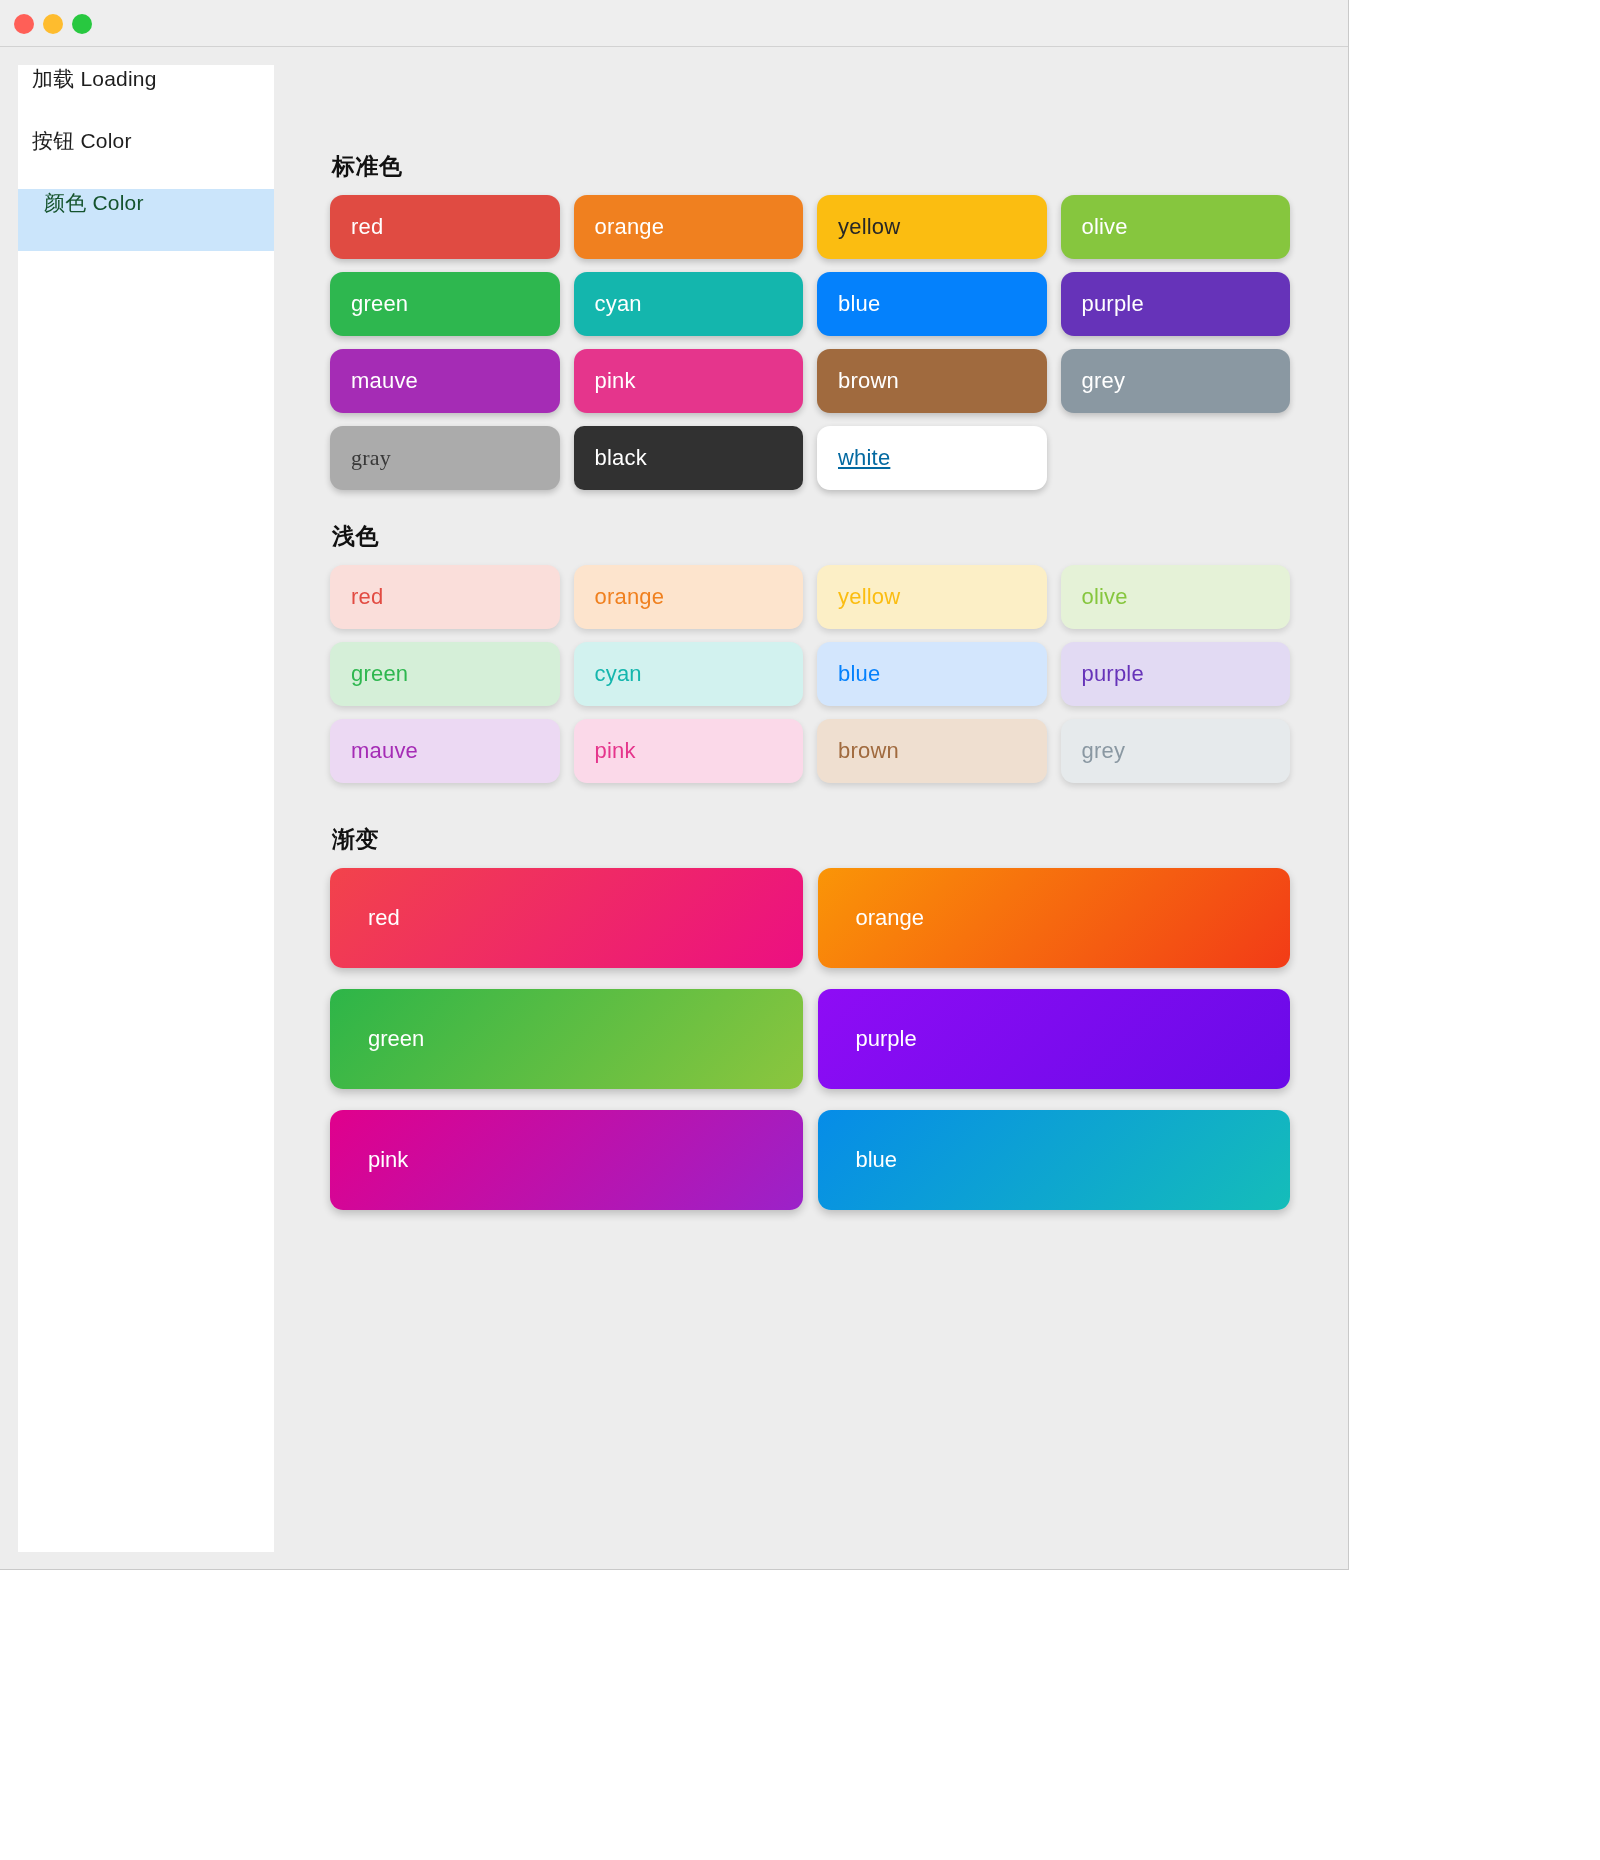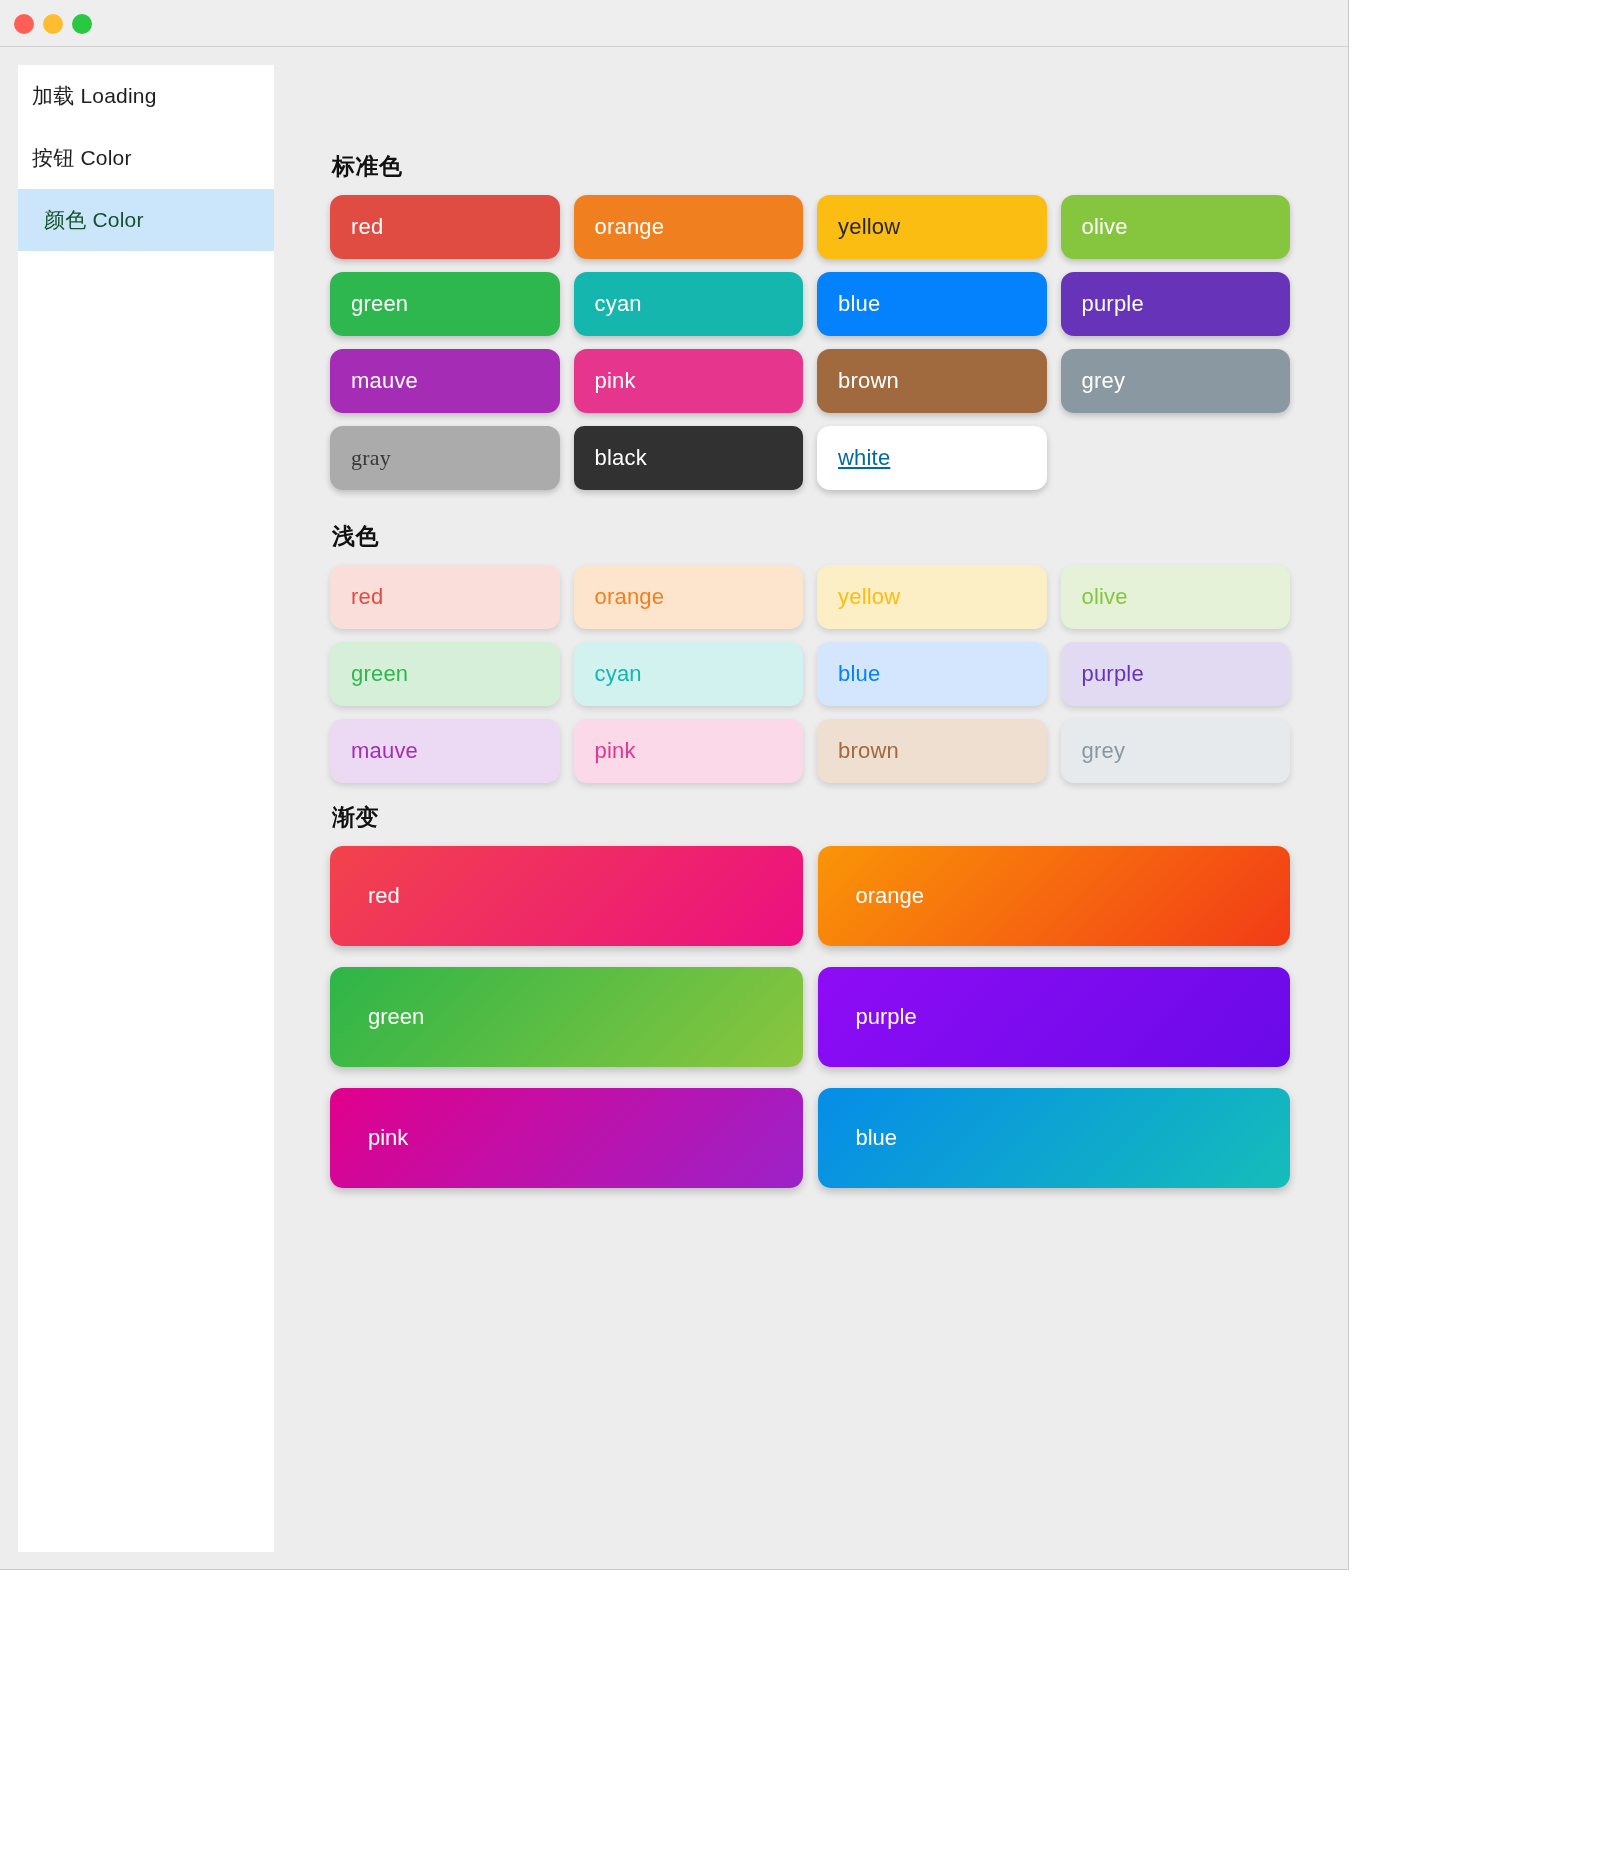--- a/index.html
+++ b/index.html
@@ -47,21 +47,20 @@
   .sidebar {
     position: absolute;
     left: 18px; top: 18px;
     width: 256px; height: 1487px;
     background: #ffffff;
     overflow: hidden;
   }
   .sidebar-item {
     height: 62px;
     display: flex;
-    align-items: center;
     padding-left: 14px;
     font-size: 21px;
     color: #1e1e1e;
     letter-spacing: .2px;
   }
   .sidebar-item.selected {
     background: #cbe5fb;
     color: #14532d;
     padding-left: 26px;
   }
@@ -76,21 +75,21 @@
     overflow: hidden;
   }
   .section-title {
     font-size: 23px;
     color: #111111;
     margin: 12px 0 13px 2px;
     letter-spacing: .5px;
   }
   .sec-standard { padding-top: 92px; }
   .sec-light { padding-top: 19px; }
-  .sec-grad { padding-top: 7px; }
+  .sec-grad { padding-top: 29px; }
 
   .grid4 {
     display: grid;
     grid-template-columns: repeat(4, 1fr);
     gap: 13px 14px;
   }
   .grid2 {
     display: grid;
     grid-template-columns: repeat(2, 1fr);
     gap: 21px 15px;

